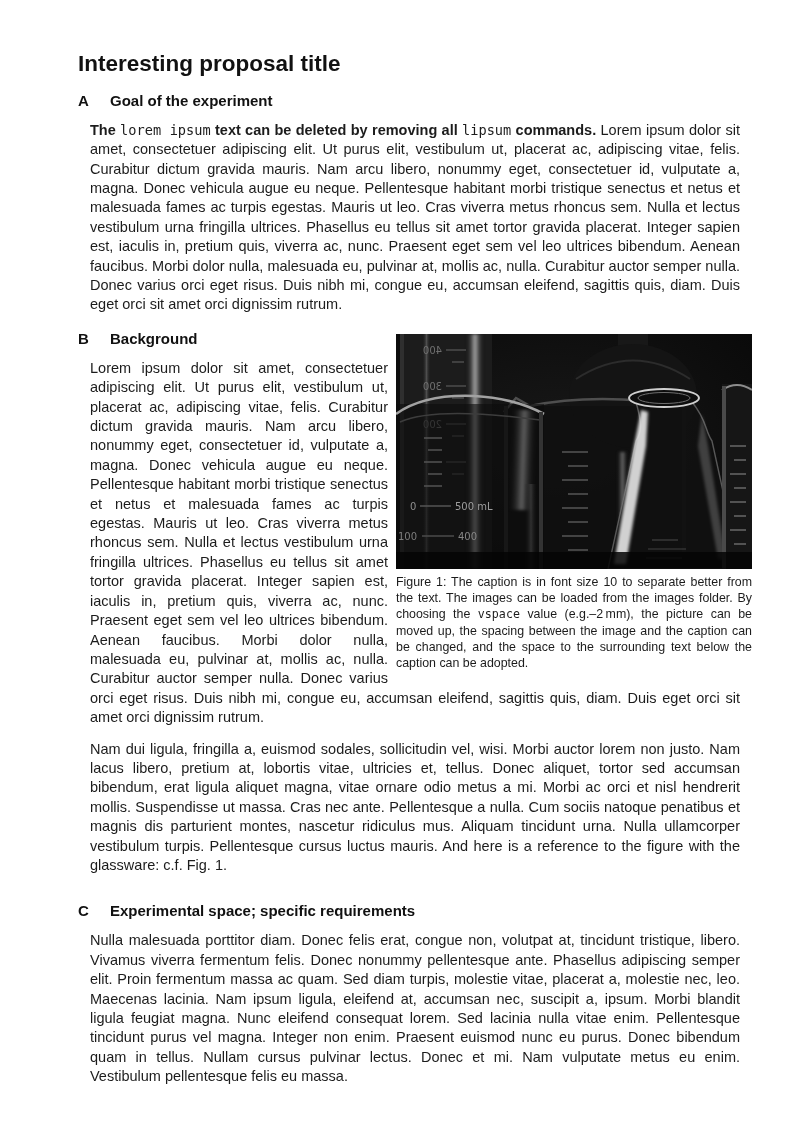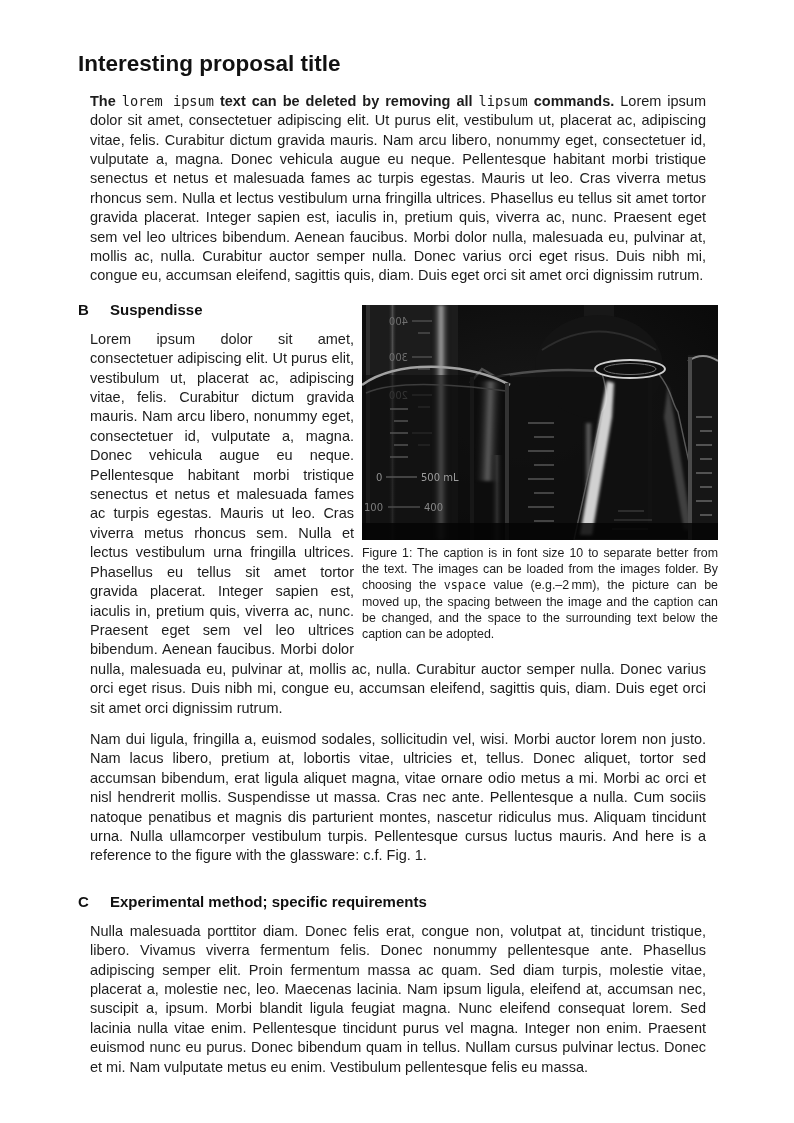--- a/index.html
+++ b/index.html
@@ -1,18 +1,18 @@
 <!DOCTYPE html>
 <html lang="en"><head>
 <meta charset="utf-8">
 <style>
   html,body{margin:0;padding:0;background:#ffffff;}
   .page{
     width:794px;height:1101px;background:#ffffff;position:relative;
-    box-sizing:border-box;padding:52px 76px 0 78px;
+    box-sizing:border-box;padding:52px 42px 0 78px;
     font-family:"Liberation Sans",sans-serif;color:#1c1c1c;overflow:hidden;
   }
   h1.doc-title{font-size:22.5px;line-height:1.1;font-weight:700;margin:0 0 15px 0;color:#111;}
   h2.sec-heading{font-size:15px;font-weight:700;margin:0 0 4px 0;color:#111;}
   .sec-label{display:inline-block;width:32px;}
   section{margin-top:15px;}
   section.first{margin-top:0;}
   p.body-text{
     margin:12px;font-size:14.5px;line-height:19.4px;text-align:justify;
     hyphens:auto;-webkit-hyphens:auto;color:#1c1c1c;
@@ -31,20 +31,21 @@
   .svg-label{font-family:"DejaVu Sans",sans-serif;}
 </style>
 </head>
 <body>
 
 <div class="page">
 
   <h1 class="doc-title">Interesting proposal title</h1>
 
   <section class="first">
+    <h2 class="sec-heading"><span class="sec-label">A</span><span>Goal of the experiment</span></h2>
     <p class="body-text"><span class="rt-bold">The </span><span class="rt-mono">lorem ipsum</span><span class="rt-bold"> text can be deleted by removing all </span><span class="rt-mono">lipsum</span><span class="rt-bold"> commands. </span><span>Lorem ipsum dolor sit amet, consectetuer adipiscing elit. Ut purus elit, vestibulum ut, placerat ac, adipiscing vitae, felis. Curabitur dictum gravida mauris. Nam arcu libero, nonummy eget, consectetuer id, vulputate a, magna. Donec vehicula augue eu neque. Pellentesque habitant morbi tristique senectus et netus et malesuada fames ac turpis egestas. Mauris ut leo. Cras viverra metus rhoncus sem. Nulla et lectus vestibulum urna fringilla ultrices. Phasellus eu tellus sit amet tortor gravida placerat. Integer sapien est, iaculis in, pretium quis, viverra ac, nunc. Praesent eget sem vel leo ultrices bibendum. Aenean faucibus. Morbi dolor nulla, malesuada eu, pulvinar at, mollis ac, nulla. Curabitur auctor semper nulla. Donec varius orci eget risus. Duis nibh mi, congue eu, accumsan eleifend, sagittis quis, diam. Duis eget orci sit amet orci dignissim rutrum.</span></p>
   </section>
 
   <section class="clearfix">
 
     <figure class="fig">
 
       <svg viewBox="0 0 356 235" preserveAspectRatio="none" role="img">
         <defs>
           <linearGradient id="hl" x1="0" y1="0" x2="1" y2="0">
@@ -165,23 +166,23 @@
             <line x1="26" y1="202" x2="58" y2="202" stroke="#4f4f4f" stroke-width="1.4"></line>
             <text x="62" y="206" font-size="10" fill="#868686">400</text>
           </g>
         </g>
 
         <rect x="0" y="218" width="356" height="17" fill="#050505" opacity="0.85"></rect>
       </svg>
       <figcaption class="fig-caption"><span>Figure 1: The caption is in font size 10 to separate better from the text. The images can be loaded from the images folder. By choosing the </span><span class="rt-mono">vspace</span><span> value (e.g.–2 mm), the picture can be moved up, the spacing between the image and the caption can be changed, and the space to the surrounding text below the caption can be adopted.</span></figcaption>
     </figure>
 
-    <h2 class="sec-heading"><span class="sec-label">B</span><span>Suspendisse</span></h2>
+    <h2 class="sec-heading"><span class="sec-label">B</span><span>Background</span></h2>
     <p class="body-text">Lorem ipsum dolor sit amet, consectetuer adipiscing elit. Ut purus elit, vestibulum ut, placerat ac, adipiscing vitae, felis. Curabitur dictum gravida mauris. Nam arcu libero, nonummy eget, consectetuer id, vulputate a, magna. Donec vehicula augue eu neque. Pellentesque habitant morbi tristique senectus et netus et malesuada fames ac turpis egestas. Mauris ut leo. Cras viverra metus rhoncus sem. Nulla et lectus vestibulum urna fringilla ultrices. Phasellus eu tellus sit amet tortor gravida placerat. Integer sapien est, iaculis in, pretium quis, viverra ac, nunc. Praesent eget sem vel leo ultrices bibendum. Aenean faucibus. Morbi dolor nulla, malesuada eu, pulvinar at, mollis ac, nulla. Curabitur auctor semper nulla. Donec varius orci eget risus. Duis nibh mi, congue eu, accumsan eleifend, sagittis quis, diam. Duis eget orci sit amet orci dignissim rutrum.</p>
     <p class="body-text">Nam dui ligula, fringilla a, euismod sodales, sollicitudin vel, wisi. Morbi auctor lorem non justo. Nam lacus libero, pretium at, lobortis vitae, ultricies et, tellus. Donec aliquet, tortor sed accumsan bibendum, erat ligula aliquet magna, vitae ornare odio metus a mi. Morbi ac orci et nisl hendrerit mollis. Suspendisse ut massa. Cras nec ante. Pellentesque a nulla. Cum sociis natoque penatibus et magnis dis parturient montes, nascetur ridiculus mus. Aliquam tincidunt urna. Nulla ullamcorper vestibulum turpis. Pellentesque cursus luctus mauris. And here is a reference to the figure with the glassware: c.f. Fig. 1.</p>
   </section>
 
   <section>
-    <h2 class="sec-heading"><span class="sec-label">C</span><span>Experimental method; specific requirements</span></h2>
+    <h2 class="sec-heading"><span class="sec-label">C</span><span>Experimental space; specific requirements</span></h2>
     <p class="body-text">Nulla malesuada porttitor diam. Donec felis erat, congue non, volutpat at, tincidunt tristique, libero. Vivamus viverra fermentum felis. Donec nonummy pellentesque ante. Phasellus adipiscing semper elit. Proin fermentum massa ac quam. Sed diam turpis, molestie vitae, placerat a, molestie nec, leo. Maecenas lacinia. Nam ipsum ligula, eleifend at, accumsan nec, suscipit a, ipsum. Morbi blandit ligula feugiat magna. Nunc eleifend consequat lorem. Sed lacinia nulla vitae enim. Pellentesque tincidunt purus vel magna. Integer non enim. Praesent euismod nunc eu purus. Donec bibendum quam in tellus. Nullam cursus pulvinar lectus. Donec et mi. Nam vulputate metus eu enim. Vestibulum pellentesque felis eu massa.</p>
   </section>
 
 </div>
 
 </body></html>

